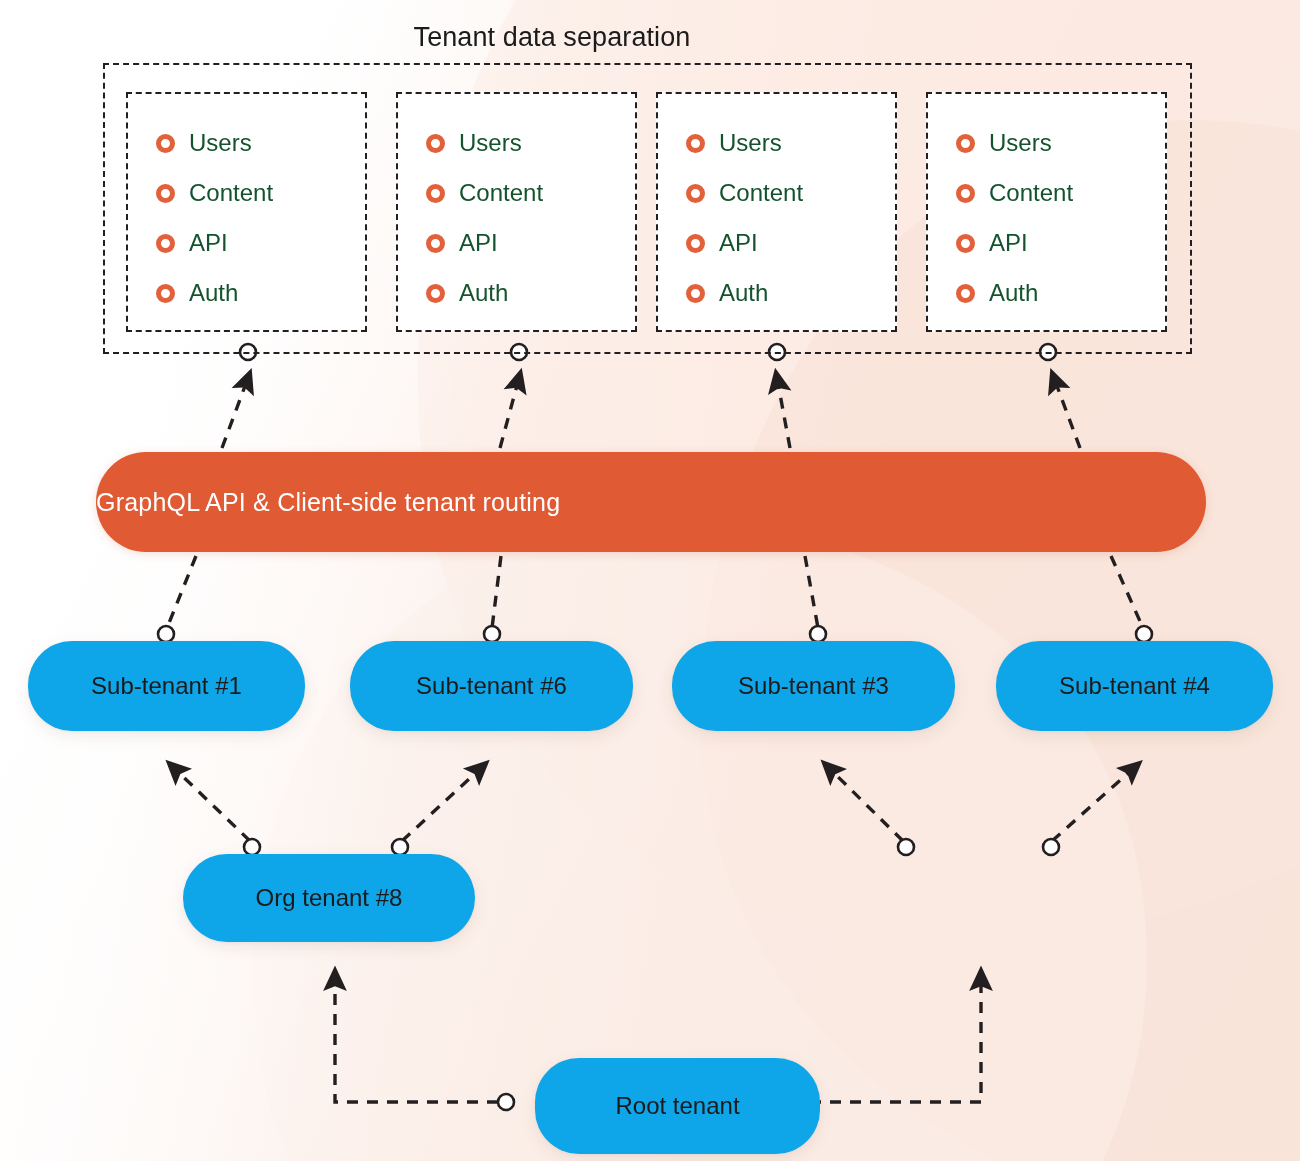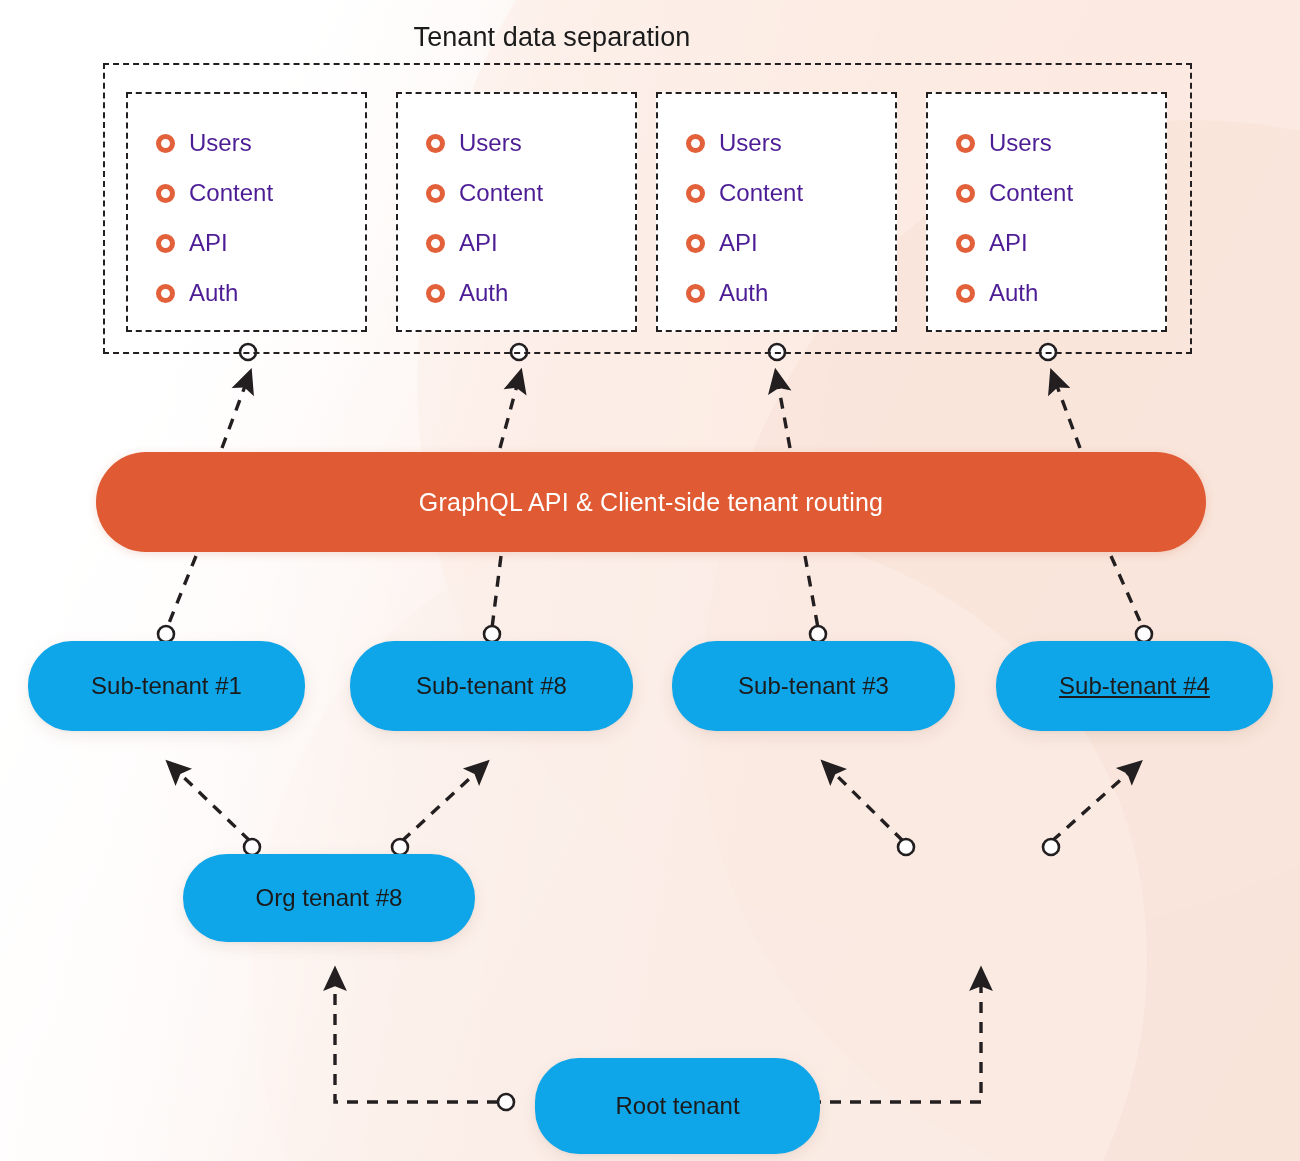--- a/index.html
+++ b/index.html
@@ -111,56 +111,55 @@
     height: 19px;
     border-radius: 50%;
     border: 5.5px solid #E2603A;
     background: #ffffff;
     box-sizing: border-box;
     flex: none;
   }
   .resource-label {
     margin-left: 14px;
     font-size: 24px;
-    color: #4c1d95;
+    color: #14532d;
     line-height: 1;
   }
 
   
   #api-bar {
     position: absolute;
     left: 96px; top: 452px;
     width: 1110px; height: 100px;
     background: #E05A33;
     border-radius: 50px;
     color: #ffffff;
     display: flex;
     align-items: center;
-    justify-content: center;
     font-size: 25px;
     letter-spacing: .2px;
     box-shadow: 0 2px 10px rgba(201, 81, 45, .18);
   }
 
   
   .pill {
     position: absolute;
     background: #0ea5e9;
     border-radius: 44px;
     display: flex;
     align-items: center;
     justify-content: center;
     font-size: 24px;
     color: #1b1b1b;
     box-shadow: 0 5px 16px rgba(120, 80, 60, .10), 0 1px 3px rgba(120, 80, 60, .06);
   }
   #sub1 { left: 28px;   top: 641px; width: 277px; height: 90px; }
   #sub2 { left: 350px;  top: 641px; width: 283px; height: 90px; }
   #sub3 { left: 672px;  top: 641px; width: 283px; height: 90px; }
-  #sub4 { left: 996px;  top: 641px; width: 277px; height: 90px; text-decoration: underline; }
+  #sub4 { left: 996px;  top: 641px; width: 277px; height: 90px; }
   #org1 { left: 183px;  top: 854px; width: 292px; height: 88px; }
   #org2 { left: 827px;  top: 854px; width: 292px; height: 88px; }
   #root { left: 535px;  top: 1058px; width: 285px; height: 96px; }
 </style>
 </head>
 <body>
 
 <div id="stage">
 
   <div id="bg-base"></div>
@@ -299,21 +298,21 @@
   </div>
 
   <div id="api-bar">
     <span>GraphQL API &amp; Client-side tenant routing</span>
   </div>
 
   <div class="pill" id="sub1">
     <span>Sub-tenant #1</span>
   </div>
   <div class="pill" id="sub2">
-    <span>Sub-tenant #8</span>
+    <span>Sub-tenant #6</span>
   </div>
   <div class="pill" id="sub3">
     <span>Sub-tenant #3</span>
   </div>
   <div class="pill" id="sub4">
     <span>Sub-tenant #4</span>
   </div>
 
   <div class="pill" id="org1">
     <span>Org tenant #8</span>

